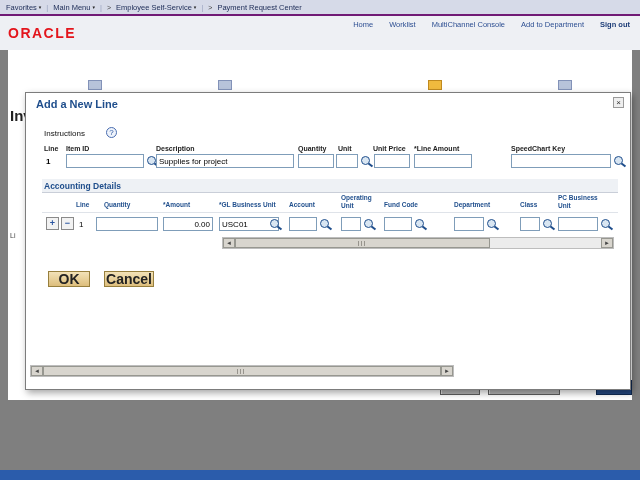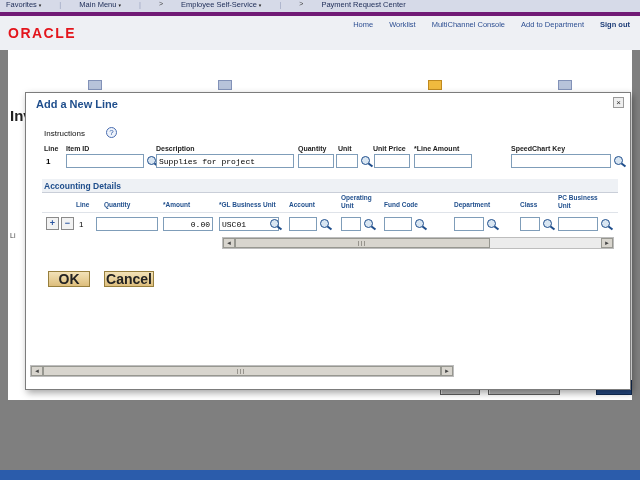--- a/index.html
+++ b/index.html
@@ -1,22 +1,22 @@
 <!DOCTYPE html>
 <html><head>
 <meta charset="utf-8">
 <style>
   * { margin:0; padding:0; box-sizing:border-box; }
   body { font-family:"Liberation Sans", sans-serif; background:#555; }
   .screen { position:relative; width:640px; height:480px; background:#7f7f7f; overflow:hidden; font-size:8px; margin:0 auto; }
 
   
   .crumb-bar { position:absolute; top:0; left:0; width:640px; height:16px; background:#d6dae8;
-               border-bottom:4px solid #701a75; display:flex; align-items:flex-start; padding-left:6px;
-               gap:18px; color:#1b2a55; font-size:7.5px; }
+               border-bottom:2px solid #701a75; display:flex; align-items:center; padding-left:6px;
+               gap:5px; color:#1b2a55; font-size:7.5px; }
   .crumb-item { display:inline-flex; align-items:center; gap:2px; cursor:pointer; }
   .caret { font-size:5px; color:#222; }
   .sep { color:#9aa3bf; }
   .gt { color:#444; font-size:7px; }
 
   
   .header-bar { position:absolute; top:16px; left:0; width:640px; height:34px; background:#eef0f4; }
   .logo { position:absolute; left:8px; top:9px; color:#e3151c; font-weight:bold; font-size:14px; letter-spacing:1.5px; }
   .top-links { position:absolute; top:4px; right:10px; display:flex; gap:16px; font-size:7.5px; color:#2d4f92; align-items:center; }
   .top-links span { cursor:pointer; }
@@ -44,21 +44,21 @@
   .modal-title { position:absolute; left:10px; top:5px; font-size:11px; font-weight:bold; color:#1f4e8c; }
   .modal-close { position:absolute; right:6px; top:4px; width:11px; height:11px; border:1px solid #9a9a9a;
                  background:#efefef; font-size:8px; line-height:9px; text-align:center; color:#333; cursor:pointer; }
   .instructions { position:absolute; left:18px; top:36px; font-weight:normal; font-size:8px; color:#111; }
   .help-icon { position:absolute; left:80px; top:34px; width:11px; height:11px; border:1px solid #4a6db0;
                border-radius:50%; color:#2a55a0; font-size:8px; line-height:9px; text-align:center;
                background:#eef3fb; cursor:pointer; }
 
   .f-label { position:absolute; top:52px; font-size:7px; font-weight:bold; color:#222; white-space:nowrap; }
   .tb { position:absolute; height:14px; border:1px solid #7f9db9; background:#fff; font-size:8px;
-        padding:0 2px; font-family:Liberation Mono, monospace; color:#000; }
+        padding:0 2px; font-family:Liberation Sans, sans-serif; color:#000; }
   .lk { position:absolute; width:13px; height:14px; cursor:pointer; }
   .lk::before { content:""; position:absolute; left:1px; top:2px; width:7px; height:7px;
                 border:1px solid #1f4e8c; border-radius:50%; background:#d9e6f2; }
   .lk::after { content:""; position:absolute; left:8px; top:10px; width:5px; height:2px;
                background:#1f4e8c; transform:rotate(38deg); }
 
   .acct-bar { position:absolute; left:16px; top:86px; width:576px; height:14px; background:#eef1f5;
               border-bottom:1px solid #c9ced8; }
   .acct-title { position:absolute; left:2px; top:2px; color:#1f4e8c; font-weight:bold; font-size:8.5px; }
   .head-line { position:absolute; left:16px; top:119px; width:576px; border-top:1px solid #dfe3e9; }

